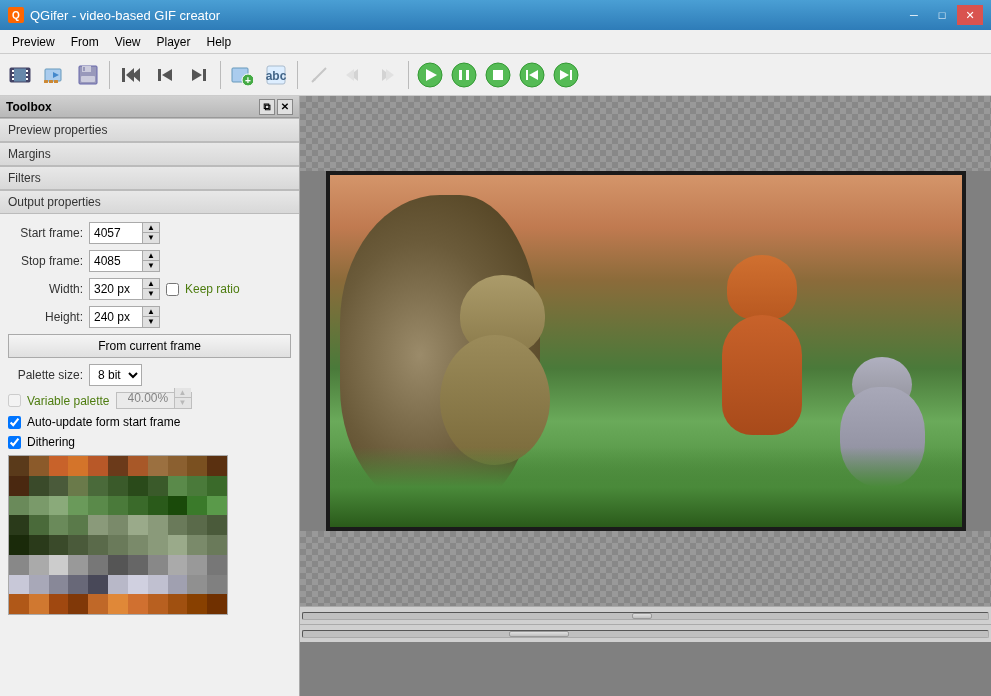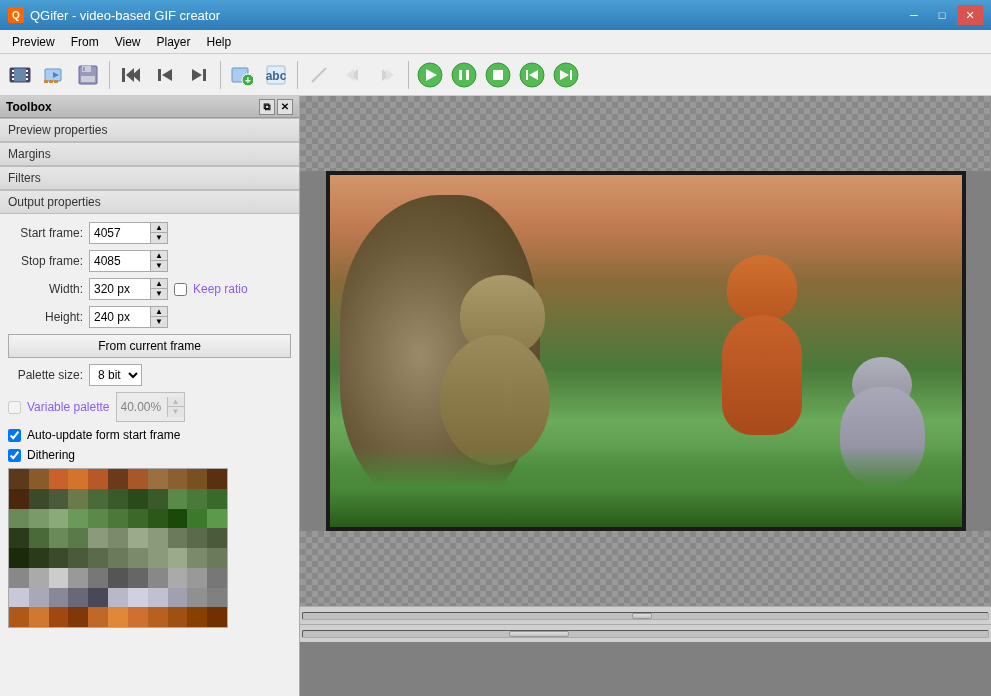--- a/index.html
+++ b/index.html
@@ -135,21 +135,21 @@
       text-align: right;
     }
     .spinbox {
       display: flex;
       align-items: center;
       border: 1px solid #aaa;
       background: white;
       height: 22px;
     }
     .spinbox input {
-      width: 60px;
+      width: 52px;
       border: none;
       outline: none;
       padding: 0 4px;
       font-size: 12px;
       height: 20px;
     }
     .spinbox-btns {
       display: flex;
       flex-direction: column;
       border-left: 1px solid #aaa;
@@ -421,44 +421,45 @@
     .h-scrollbar2-thumb {
       width: 60px;
       height: 100%;
       background: linear-gradient(to bottom, #e0e0e0, #c0c0c0);
       border: 1px solid #999;
       border-radius: 2px;
       position: absolute;
       left: 30%;
     }
 
-    .keep-ratio-label { font-size: 12px; color: #8b5cf6; }
+    .keep-ratio-label { font-size: 12px; color: #4d7c0f; }
 
     
     .palette-grid {
       display: grid;
       grid-template-columns: repeat(11, 1fr);
       grid-template-rows: repeat(8, 1fr);
       width: 100%;
       height: 100%;
     }
     .palette-cell { }
 
     .variable-row {
       display: flex;
       align-items: center;
       gap: 6px;
     }
     .percent-spinbox {
       display: flex;
-      align-items: center;
+      align-items: flex-end;
       border: 1px solid #aaa;
       background: #e8e8e8;
-      height: 30px;
+      height: 17px;
       opacity: 0.7;
+      padding-left: 7px;
     }
     .percent-spinbox input {
       width: 50px;
       border: none;
       outline: none;
       padding: 0 4px;
       font-size: 12px;
       height: 20px;
       background: transparent;
     }

